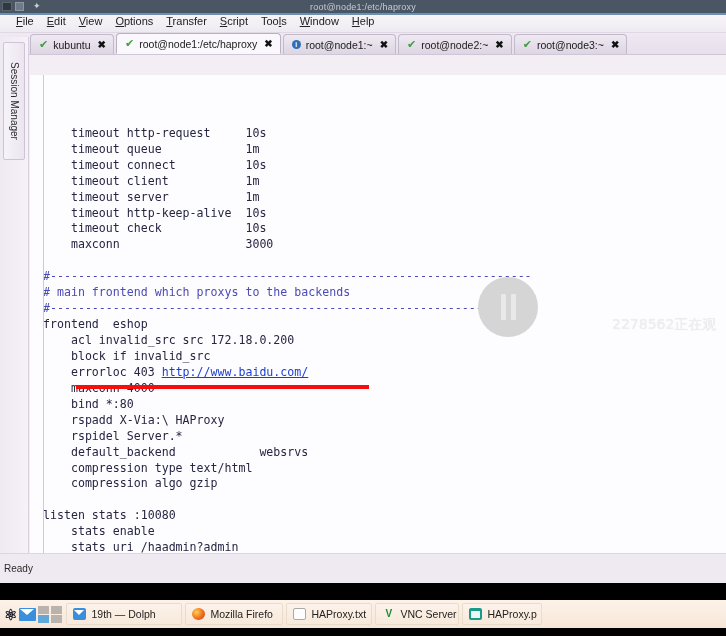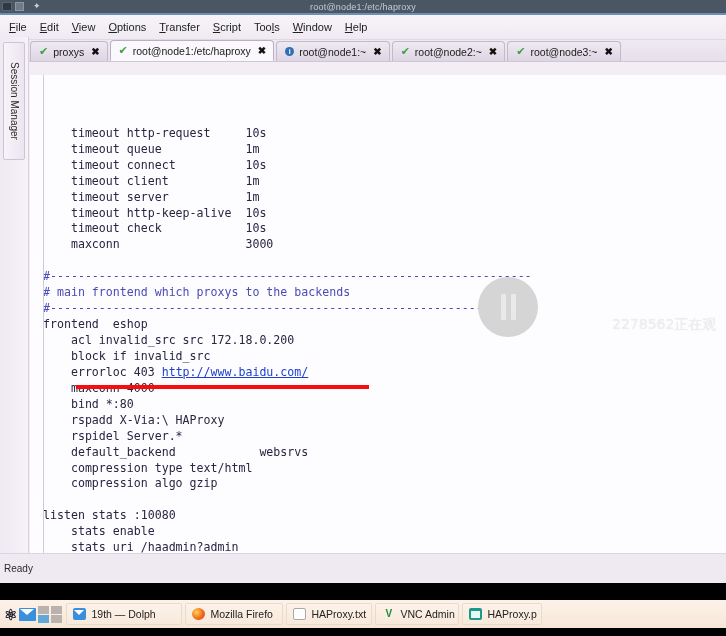--- a/index.html
+++ b/index.html
@@ -30,22 +30,22 @@
     white-space:nowrap;
   }
   .os-accent { position:absolute; left:0; top:13px; width:726px; height:2px; background:#6d8fb5; }
 
   
   .crt {
     position:absolute; left:0; top:15px; width:726px; height:568px;
     background:#f2eef4;
   }
   .menubar {
-    height:25px; padding-left:9px;
-    display:flex; align-items:center; gap:13px;
+    height:18px; padding-left:16px;
+    display:flex; gap:13px;
     background:linear-gradient(#f7f4f8,#efeaf2);
     border-bottom:1px solid #e0d9e4;
   }
   .menu-item {
     font-size:11px; color:#222; cursor:default; white-space:nowrap;
   }
   .menu-item u { text-decoration: underline; }
 
   .tabstrip {
     height:22px; position:relative;
@@ -233,21 +233,21 @@
       <div class="menu-item"><u>T</u>ransfer</div>
       <div class="menu-item"><u>S</u>cript</div>
       <div class="menu-item">Too<u>l</u>s</div>
       <div class="menu-item"><u>W</u>indow</div>
       <div class="menu-item"><u>H</u>elp</div>
     </div>
 
     <div class="tabstrip" id="tabstrip">
         <div class="tab">
           <span class="tick">✔</span>
-          <span>proxys</span>
+          <span>kubuntu</span>
           <span class="tabx">✖</span>
         </div>
         <div class="tab active">
           <span class="tick">✔</span>
           <span>root@node1:/etc/haproxy</span>
           <span class="tabx">✖</span>
         </div>
         <div class="tab">
           <span class="tick info">i</span>
           <span>root@node1:~</span>
@@ -312,21 +312,21 @@
         <div class="tb-item" style="width: 98px;">
           <span class="tbico ico-ff"></span>
           <span>Mozilla Firefo</span>
         </div>
         <div class="tb-item" style="width: 86px;">
           <span class="tbico ico-txt"></span>
           <span>HAProxy.txt</span>
         </div>
         <div class="tb-item" style="width: 84px;">
           <span class="tbico ico-vnc">V</span>
-          <span>VNC Admin</span>
+          <span>VNC Server</span>
         </div>
         <div class="tb-item" style="width: 80px;">
           <span class="tbico ico-hap"></span>
           <span>HAProxy.p</span>
         </div>
       </div>
   </div>
 
   <div class="blackbar"></div>
 </div>

